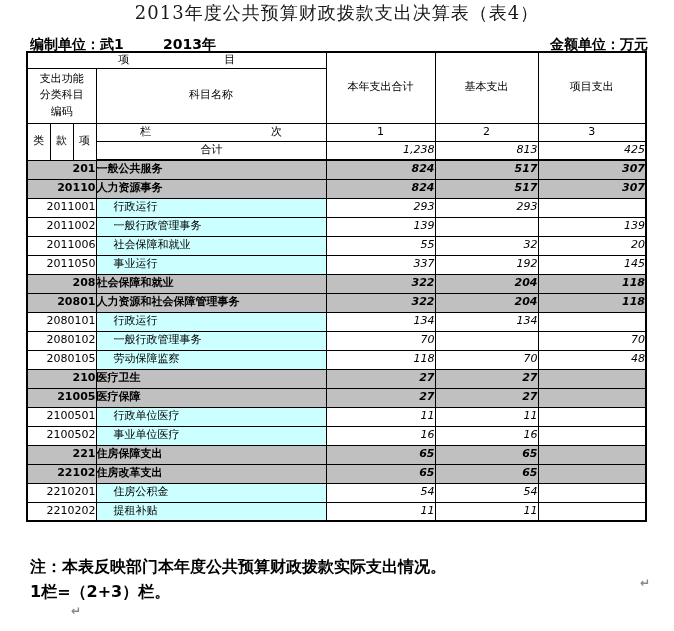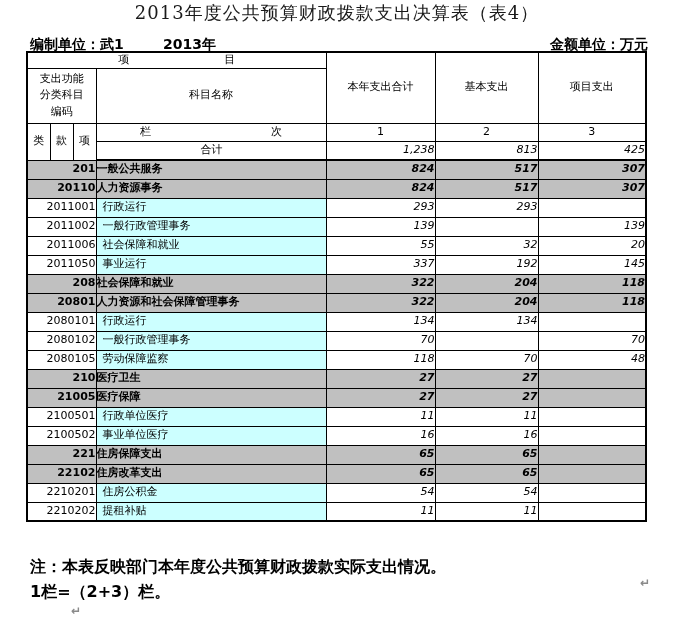--- a/index.html
+++ b/index.html
@@ -41,21 +41,21 @@
   td.lanci { border-bottom:2px solid #000; }
   td.cnum { text-align:center; border-bottom:2px solid #000; }
 
   tbody tr.data-row { height:19px; }
   td.code { text-align:right; padding-left:3px; }
   td.name { text-align:left; padding-left:4px; }
   td.val  { text-align:right; padding-right:3px;font-style:italic; }
   tr.row-total td { border-bottom:2px solid #000; }
   tr.row-total td.name { text-align:center; padding-left:1px; }
   tr.row-section td { background:var(--section-bg,#c0c0c0); font-weight:bold; }
-  tr.row-detail td.name { background:var(--detail-bg,#ccffff); padding-left:6px; }
+  tr.row-detail td.name { background:var(--detail-bg,#ccffff); padding-left:17px; }
 
   .notes { position:absolute; left:30px; top:559px; font-size:16px; font-weight:bold; line-height:1.0; }
   .note-line2 { margin-top:9px; }
   .pilcrow { position:absolute; color:#8a8a8a; font-size:12px; font-weight:bold; }
   .pilcrow.right { left:640px; top:576px; }
   .pilcrow.left  { left:71px; top:604px; }
 </style>
 </head>
 <body>
 

